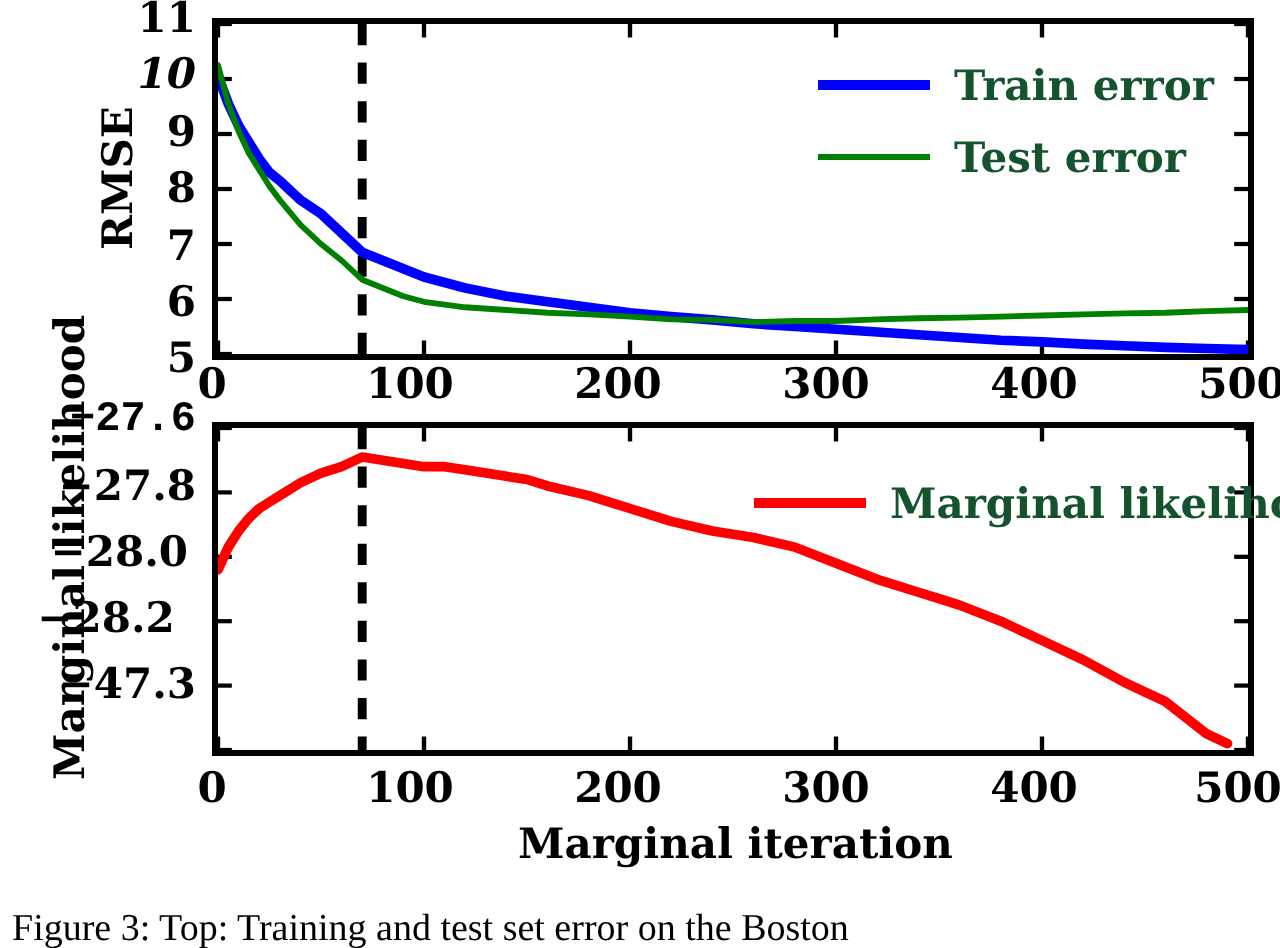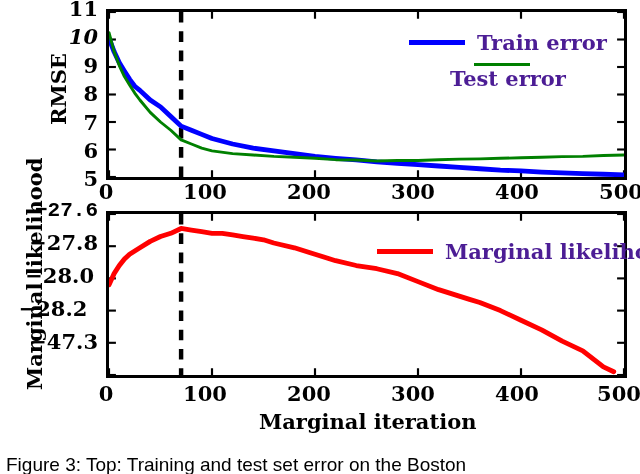--- a/index.html
+++ b/index.html
@@ -94,34 +94,34 @@
   .legend-swatch {
     display: inline-block;
     width: 56px;
     margin-right: 12px;
     flex: 0 0 auto;
   }
   .legend-label {
     font-family: "DejaVu Serif", serif;
     font-weight: bold;
     font-size: 21px;
-    color: #4c1d95;
+    color: #14532d;
     white-space: nowrap;
   }
   .sw-train { height: 5px; background: #0000ff; }
   .sw-test  { height: 3px; background: #008000; }
   .sw-ml    { height: 5px; background: #ff0000; }
 
   
   #caption {
     position: absolute;
     left: 6px;
     top: 452px;
     width: 630px;
-    font-family: Liberation Sans, sans-serif;
+    font-family: Liberation Serif, serif;
     font-size: 19px;
     line-height: 26px;
     color: #000000;
     overflow: hidden;
     height: 22px;
     white-space: nowrap;
   }
 </style>
 </head>
 <body>
@@ -177,21 +177,21 @@
   <div class="tick tick-x" style="left:284px; top:181px; width:50px;">200</div>
   <div class="tick tick-x" style="left:388px; top:181px; width:50px;">300</div>
   <div class="tick tick-x" style="left:492px; top:181px; width:50px;">400</div>
   <div class="tick tick-x" style="left:596px; top:181px; width:50px;">500</div>
 
   <div class="legend" style="left:409px; top:27px;">
     <div class="legend-row">
       <span class="legend-swatch sw-train"></span>
       <span class="legend-label">Train error</span>
     </div>
-    <div class="legend-row" style="margin-top:6px;flex-direction:column;">
+    <div class="legend-row" style="margin-top:6px;">
       <span class="legend-swatch sw-test"></span>
       <span class="legend-label">Test error</span>
     </div>
   </div>
 
   <div class="panel" id="panel-ml">
     <svg class="plotsvg" id="svg-ml" viewBox="0 0 521 167" preserveAspectRatio="none">
         <line x1="0" y1="0" x2="0" y2="7" stroke="#000" stroke-width="2.2"></line>
         <line x1="0" y1="167" x2="0" y2="160" stroke="#000" stroke-width="2.2"></line>
         <line x1="104.2" y1="0" x2="104.2" y2="7" stroke="#000" stroke-width="2.2"></line>

